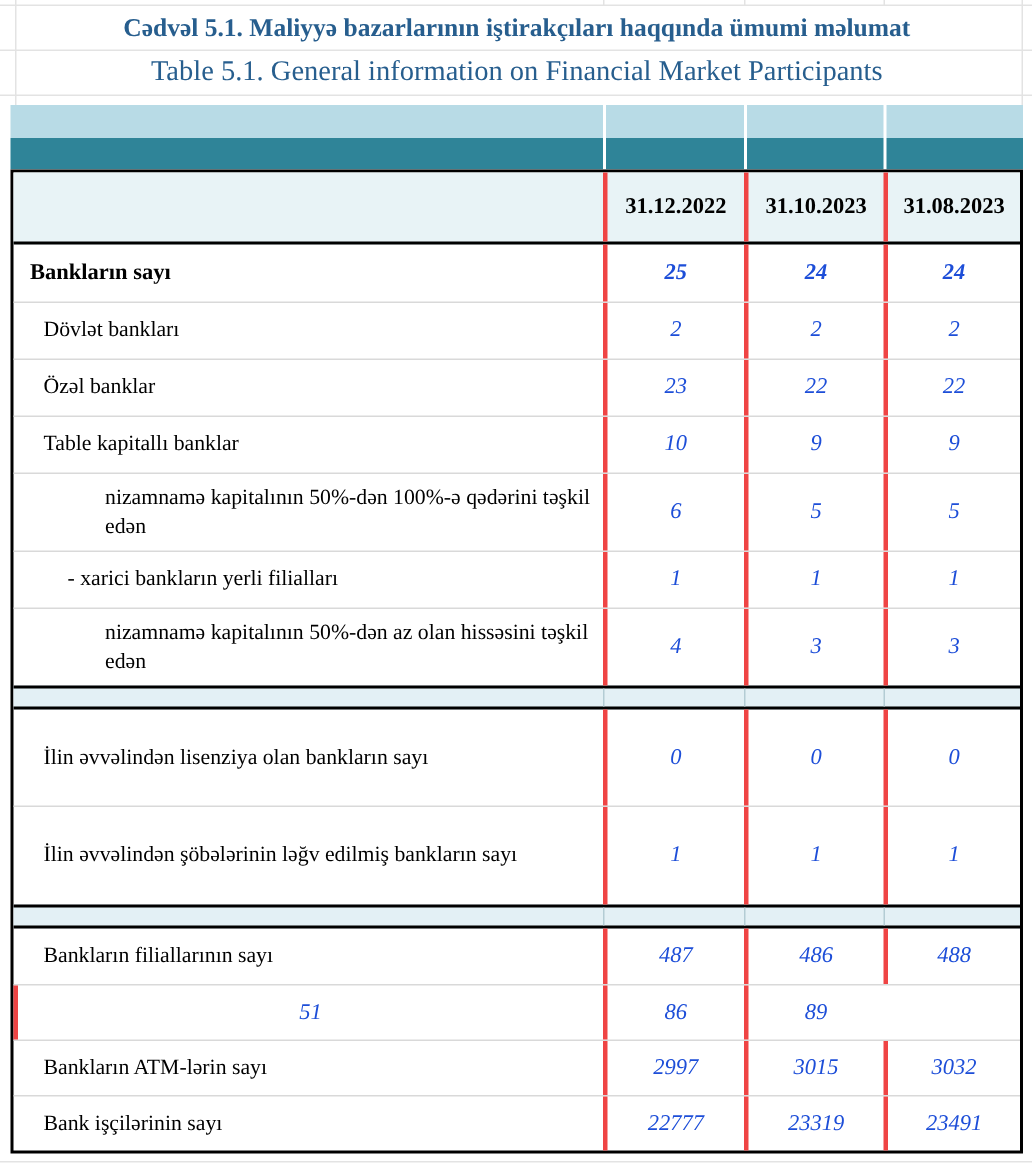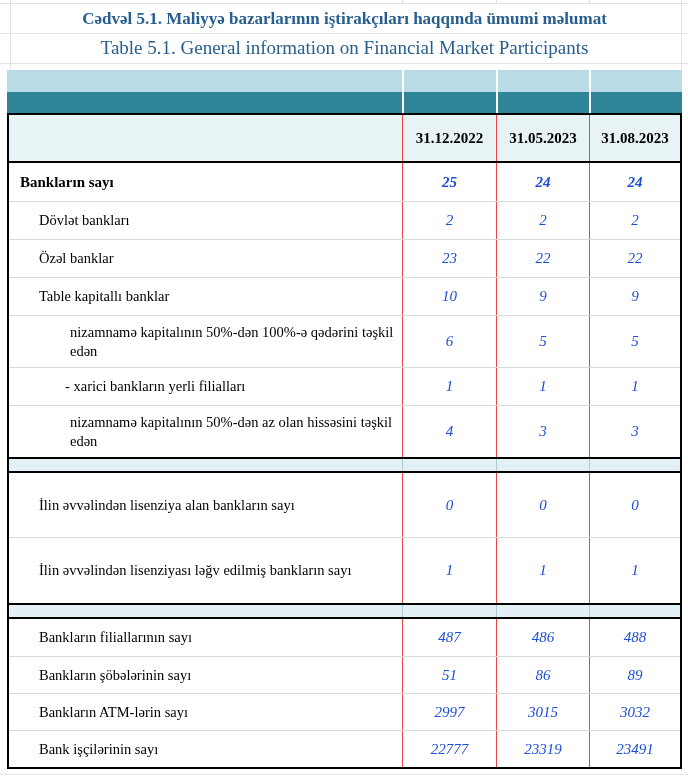--- a/index.html
+++ b/index.html
@@ -28,21 +28,21 @@
   .band.teal  { top:92px; height:21px; background:#2f8498; }
   .band .bsep { position:absolute; top:0; bottom:0; width:2px; background:#ffffff; }
 
   
   .maintable {
     position:absolute; left:7px; top:113px; width:675px; box-sizing:border-box;
     border:2px solid #000; background:#fff;
   }
   .trow { display:grid; grid-template-columns:393px 94px 93px 1fr; box-sizing:border-box; }
   .trow > div { box-sizing:border-box; }
-  .trow .val, .trow .colhead { border-left:1px solid #ef4444; }
+  .trow .val, .trow .colhead { border-left:3px solid #ef4444; }
 
   .theader { height:48px; background:#e8f3f6; border-bottom:2px solid #000; }
   .colhead {
     display:flex; align-items:center; justify-content:center;
     font-weight:bold; font-size:15px; color:#000;
   }
 
   .tsection .trow + .trow { border-top:1px solid #d9d9d9; }
 
   .secband {
@@ -52,23 +52,23 @@
   .secband > div { box-sizing:border-box; }
   .secband > div + div { border-left:1px solid #b3ccd4; }
 
   .h38{height:38px} .h52{height:52px} .h64{height:64px} .h66{height:66px} .h37{height:37px}
 
   .label {
     display:flex; align-items:center; font-size:14.5px; color:#000;
     line-height:1.25; padding-right:6px;
   }
   .ind0 { padding-left:11px; font-weight:bold; font-size:15px; }
-  .ind1 { padding-left:30px; }
+  .ind1 { padding-left:20px; }
   .ind2 { padding-left:61px; }
-  .ind2d{ padding-left:56px; }
+  .ind2d{ padding-left:36px; }
   .val { display:flex; align-items:center; justify-content:center; font-size:15px; color:#1d4ed8;font-style:italic; }
   .valb { font-weight:bold; }
 </style>
 </head>
 <body>
 
 <div class="sheet">
 
   <div class="gl h" style="top:3px"></div>
   <div class="gl h" style="top:33px"></div>
@@ -92,21 +92,21 @@
     <div class="bsep" style="left:395px"></div>
     <div class="bsep" style="left:489px"></div>
     <div class="bsep" style="left:582px"></div>
   </div>
 
   <div class="maintable">
 
     <div class="trow theader">
       <div></div>
       <div class="colhead">31.12.2022</div>
-      <div class="colhead">31.05.2023</div>
+      <div class="colhead">31.10.2023</div>
       <div class="colhead">31.08.2023</div>
     </div>
 
     <div class="tsection">
       <div class="trow h38">
         <div class="label ind0">Bankların sayı</div>
         <div class="val valb">25</div>
         <div class="val valb">24</div>
         <div class="val valb">24</div>
       </div>
@@ -150,27 +150,27 @@
 
     <div class="secband">
       <div></div>
         <div></div>
         <div></div>
         <div></div>
     </div>
 
     <div class="tsection">
       <div class="trow h64">
-        <div class="label ind1">İlin əvvəlindən lisenziya alan bankların sayı</div>
+        <div class="label ind1">İlin əvvəlindən lisenziya olan bankların sayı</div>
         <div class="val">0</div>
         <div class="val">0</div>
         <div class="val">0</div>
       </div>
       <div class="trow h66">
-        <div class="label ind1">İlin əvvəlindən lisenziyası ləğv edilmiş bankların sayı</div>
+        <div class="label ind1">İlin əvvəlindən şöbələrinin ləğv edilmiş bankların sayı</div>
         <div class="val">1</div>
         <div class="val">1</div>
         <div class="val">1</div>
       </div>
     </div>
 
     <div class="secband">
       <div></div>
         <div></div>
         <div></div>
@@ -178,21 +178,20 @@
     </div>
 
     <div class="tsection">
       <div class="trow h37">
         <div class="label ind1">Bankların filiallarının sayı</div>
         <div class="val">487</div>
         <div class="val">486</div>
         <div class="val">488</div>
       </div>
       <div class="trow h37">
-        <div class="label ind1">Bankların şöbələrinin sayı</div>
         <div class="val">51</div>
         <div class="val">86</div>
         <div class="val">89</div>
       </div>
       <div class="trow h37">
         <div class="label ind1">Bankların ATM-lərin sayı</div>
         <div class="val">2997</div>
         <div class="val">3015</div>
         <div class="val">3032</div>
       </div>

